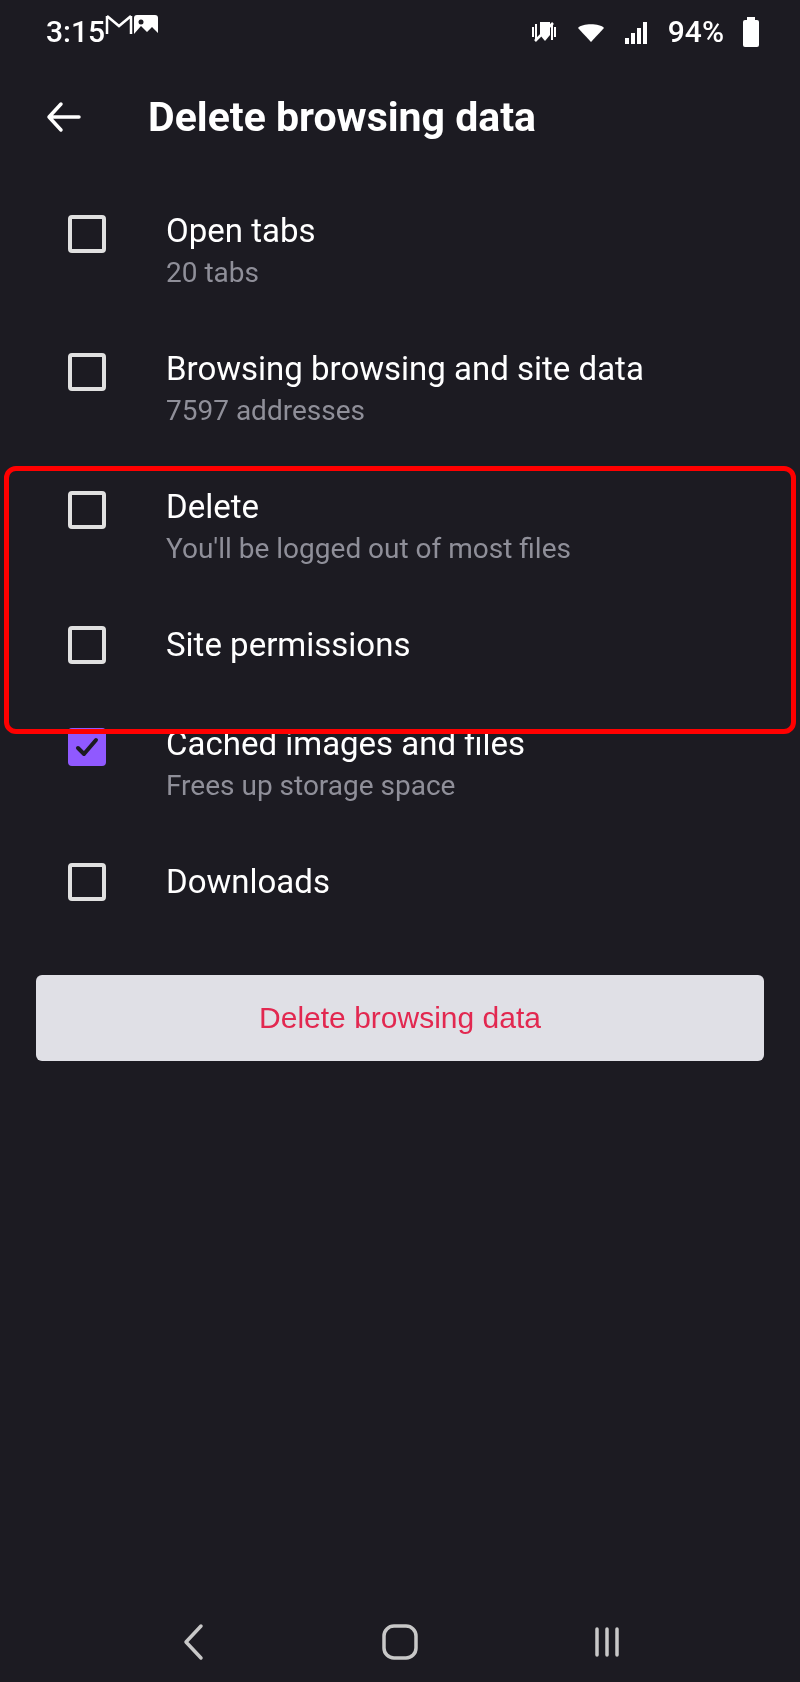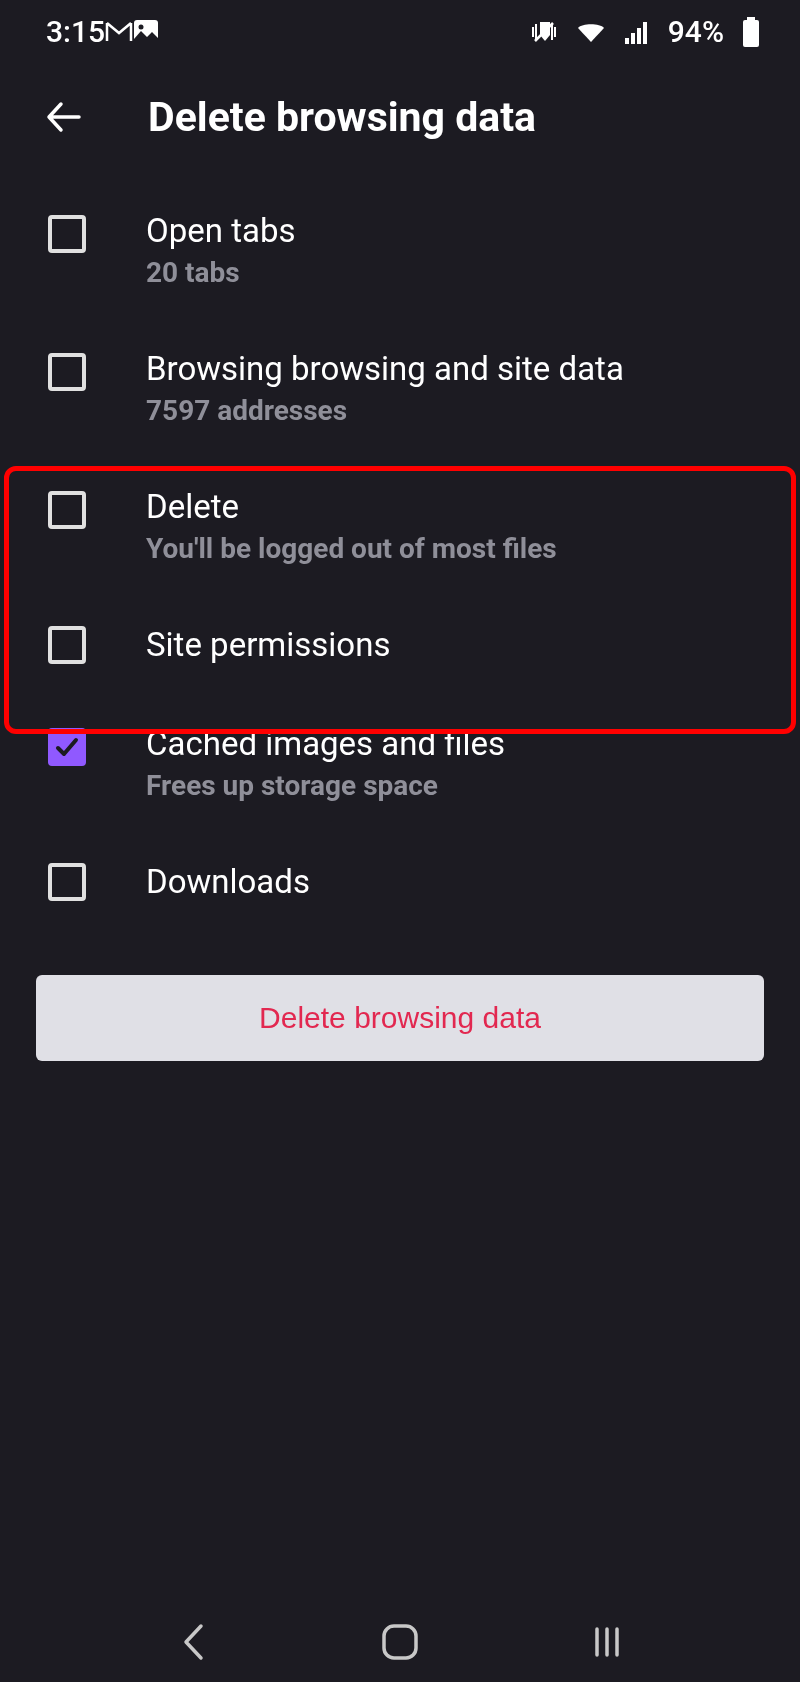--- a/index.html
+++ b/index.html
@@ -13,41 +13,41 @@
       overflow: hidden;
     }
     .status-bar {
       display: flex;
       justify-content: space-between;
       align-items: center;
       padding: 14px 40px 14px 46px;
       font-size: 30px;
       font-weight: 500;
     }
-    .status-left { display: flex; align-items: center; gap: 0; }
+    .status-left { display: flex; align-items: flex-start; gap: 0; }
     .status-right { display: flex; align-items: center; gap: 18px; }
     .header {
       display: flex;
       align-items: center;
       padding: 30px 40px 40px 40px;
       gap: 60px;
     }
     .back-arrow {
       width: 48px;
       height: 48px;
       display: flex;
       align-items: center;
       justify-content: center;
     }
     .page-title {
       font-size: 41px;
       font-weight: 700;
       color: #ffffff;
     }
-    .list { padding: 0 34px; }
+    .list { padding: 0 54px; }
     .item {
       display: flex;
       align-items: flex-start;
       padding: 30px 14px 30px 14px;
       gap: 60px;
     }
     .checkbox {
       width: 38px;
       height: 38px;
       border: 4px solid #e0e0e0;
@@ -69,21 +69,20 @@
     .item-text { flex: 1; }
     .item-label {
       font-size: 33px;
       font-weight: 400;
       color: #ffffff;
       margin-bottom: 6px;
     }
     .item-sublabel {
       font-size: 28px;
       color: #8f8f99;
-      font-weight: bold;
     }
     .item-single .item-label { margin-bottom: 0; }
     .item-single .checkbox { margin-top: 0; }
     .item-single { align-items: center; }
     .highlight-box {
       position: absolute;
       border: 5px solid #ff0000;
       border-radius: 12px;
       pointer-events: none;
     }

